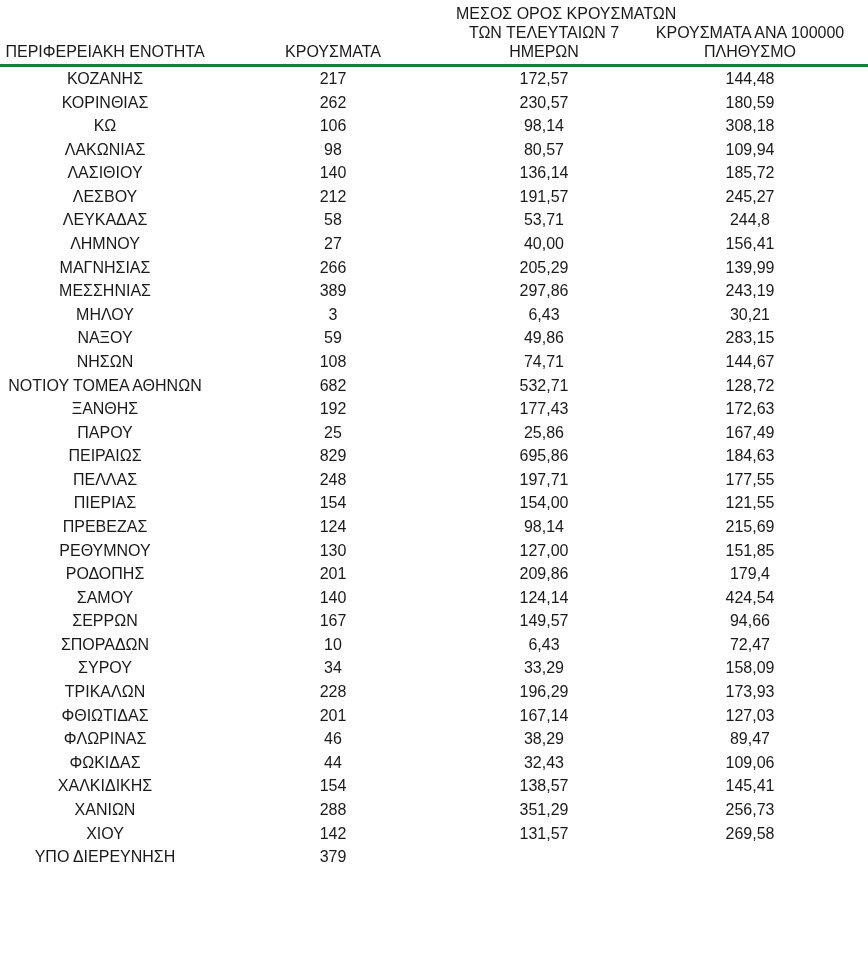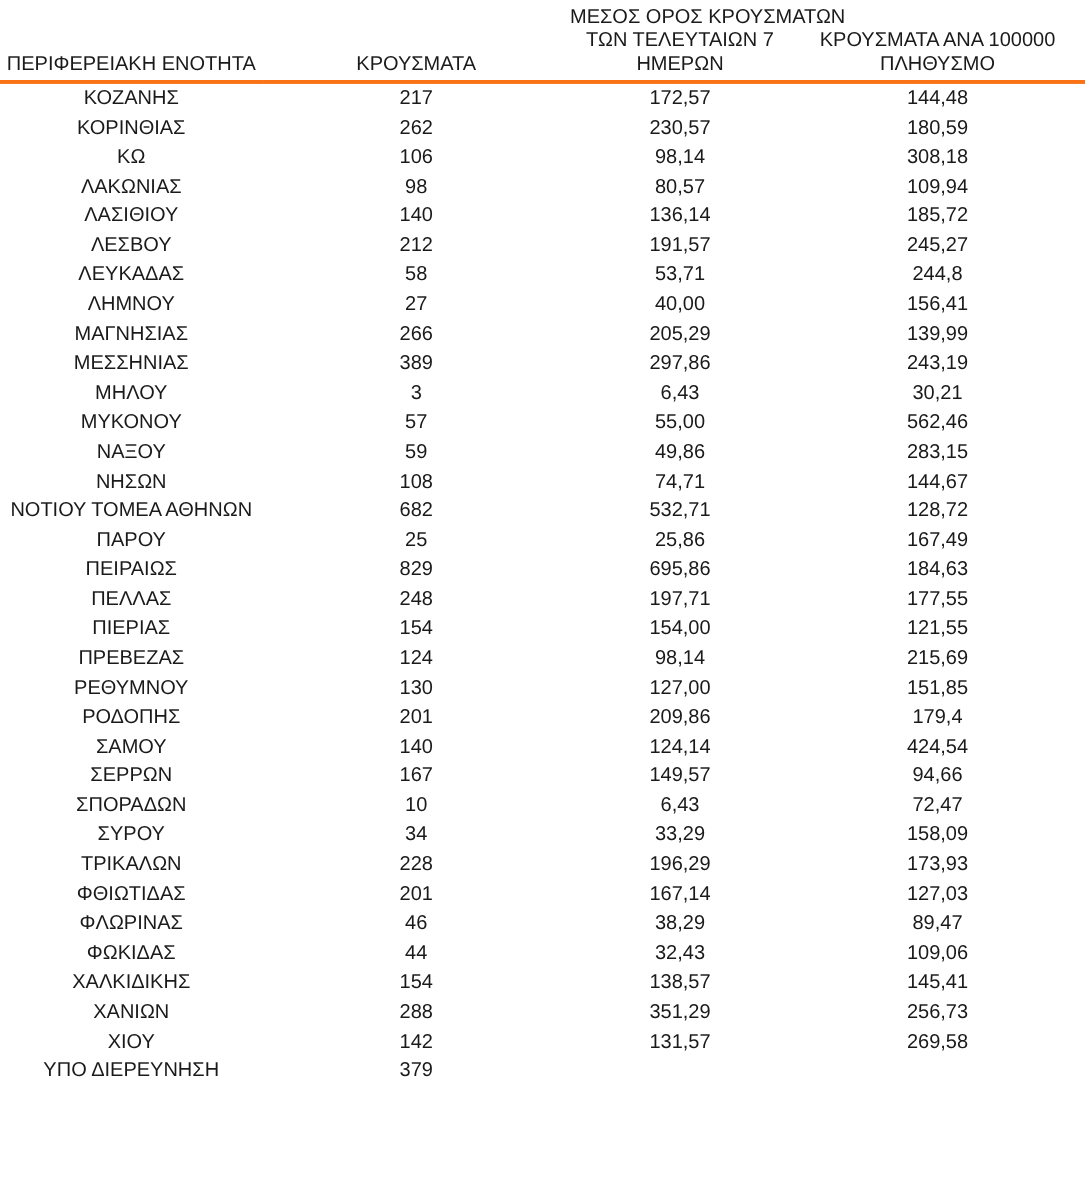--- a/index.html
+++ b/index.html
@@ -24,21 +24,21 @@
   col.c3 { width: 176px; }
   col.c4 { width: 236px; }
   thead th {
     font-weight: normal;
     font-size: 16px;
     line-height: 19px;
     text-align: center;
     vertical-align: bottom;
     white-space: pre;
     padding: 4px 0 3px 0;
-    border-bottom: 3px solid #f97316;
+    border-bottom: 3px solid #15803d;
     overflow: visible;
   }
   tbody td {
     font-size: 16px;
     height: 23.58px;
     line-height: 23.58px;
     padding: 0;
     text-align: center;
     vertical-align: middle;
     white-space: pre;
@@ -127,44 +127,44 @@
         <td>297,86</td>
         <td>243,19</td>
       </tr>
       <tr>
         <td>ΜΗΛΟΥ</td>
         <td>3</td>
         <td>6,43</td>
         <td>30,21</td>
       </tr>
       <tr>
-        <td>ΜΥΚΟΝΟΥ</td>
-        <td>57</td>
-        <td>55,00</td>
-        <td>562,46</td>
-      </tr>
-      <tr>
         <td>ΝΑΞΟΥ</td>
         <td>59</td>
         <td>49,86</td>
         <td>283,15</td>
       </tr>
       <tr>
         <td>ΝΗΣΩΝ</td>
         <td>108</td>
         <td>74,71</td>
         <td>144,67</td>
       </tr>
       <tr>
         <td>ΝΟΤΙΟΥ ΤΟΜΕΑ ΑΘΗΝΩΝ</td>
         <td>682</td>
         <td>532,71</td>
         <td>128,72</td>
       </tr>
       <tr>
+        <td>ΞΑΝΘΗΣ</td>
+        <td>192</td>
+        <td>177,43</td>
+        <td>172,63</td>
+      </tr>
+      <tr>
         <td>ΠΑΡΟΥ</td>
         <td>25</td>
         <td>25,86</td>
         <td>167,49</td>
       </tr>
       <tr>
         <td>ΠΕΙΡΑΙΩΣ</td>
         <td>829</td>
         <td>695,86</td>
         <td>184,63</td>

